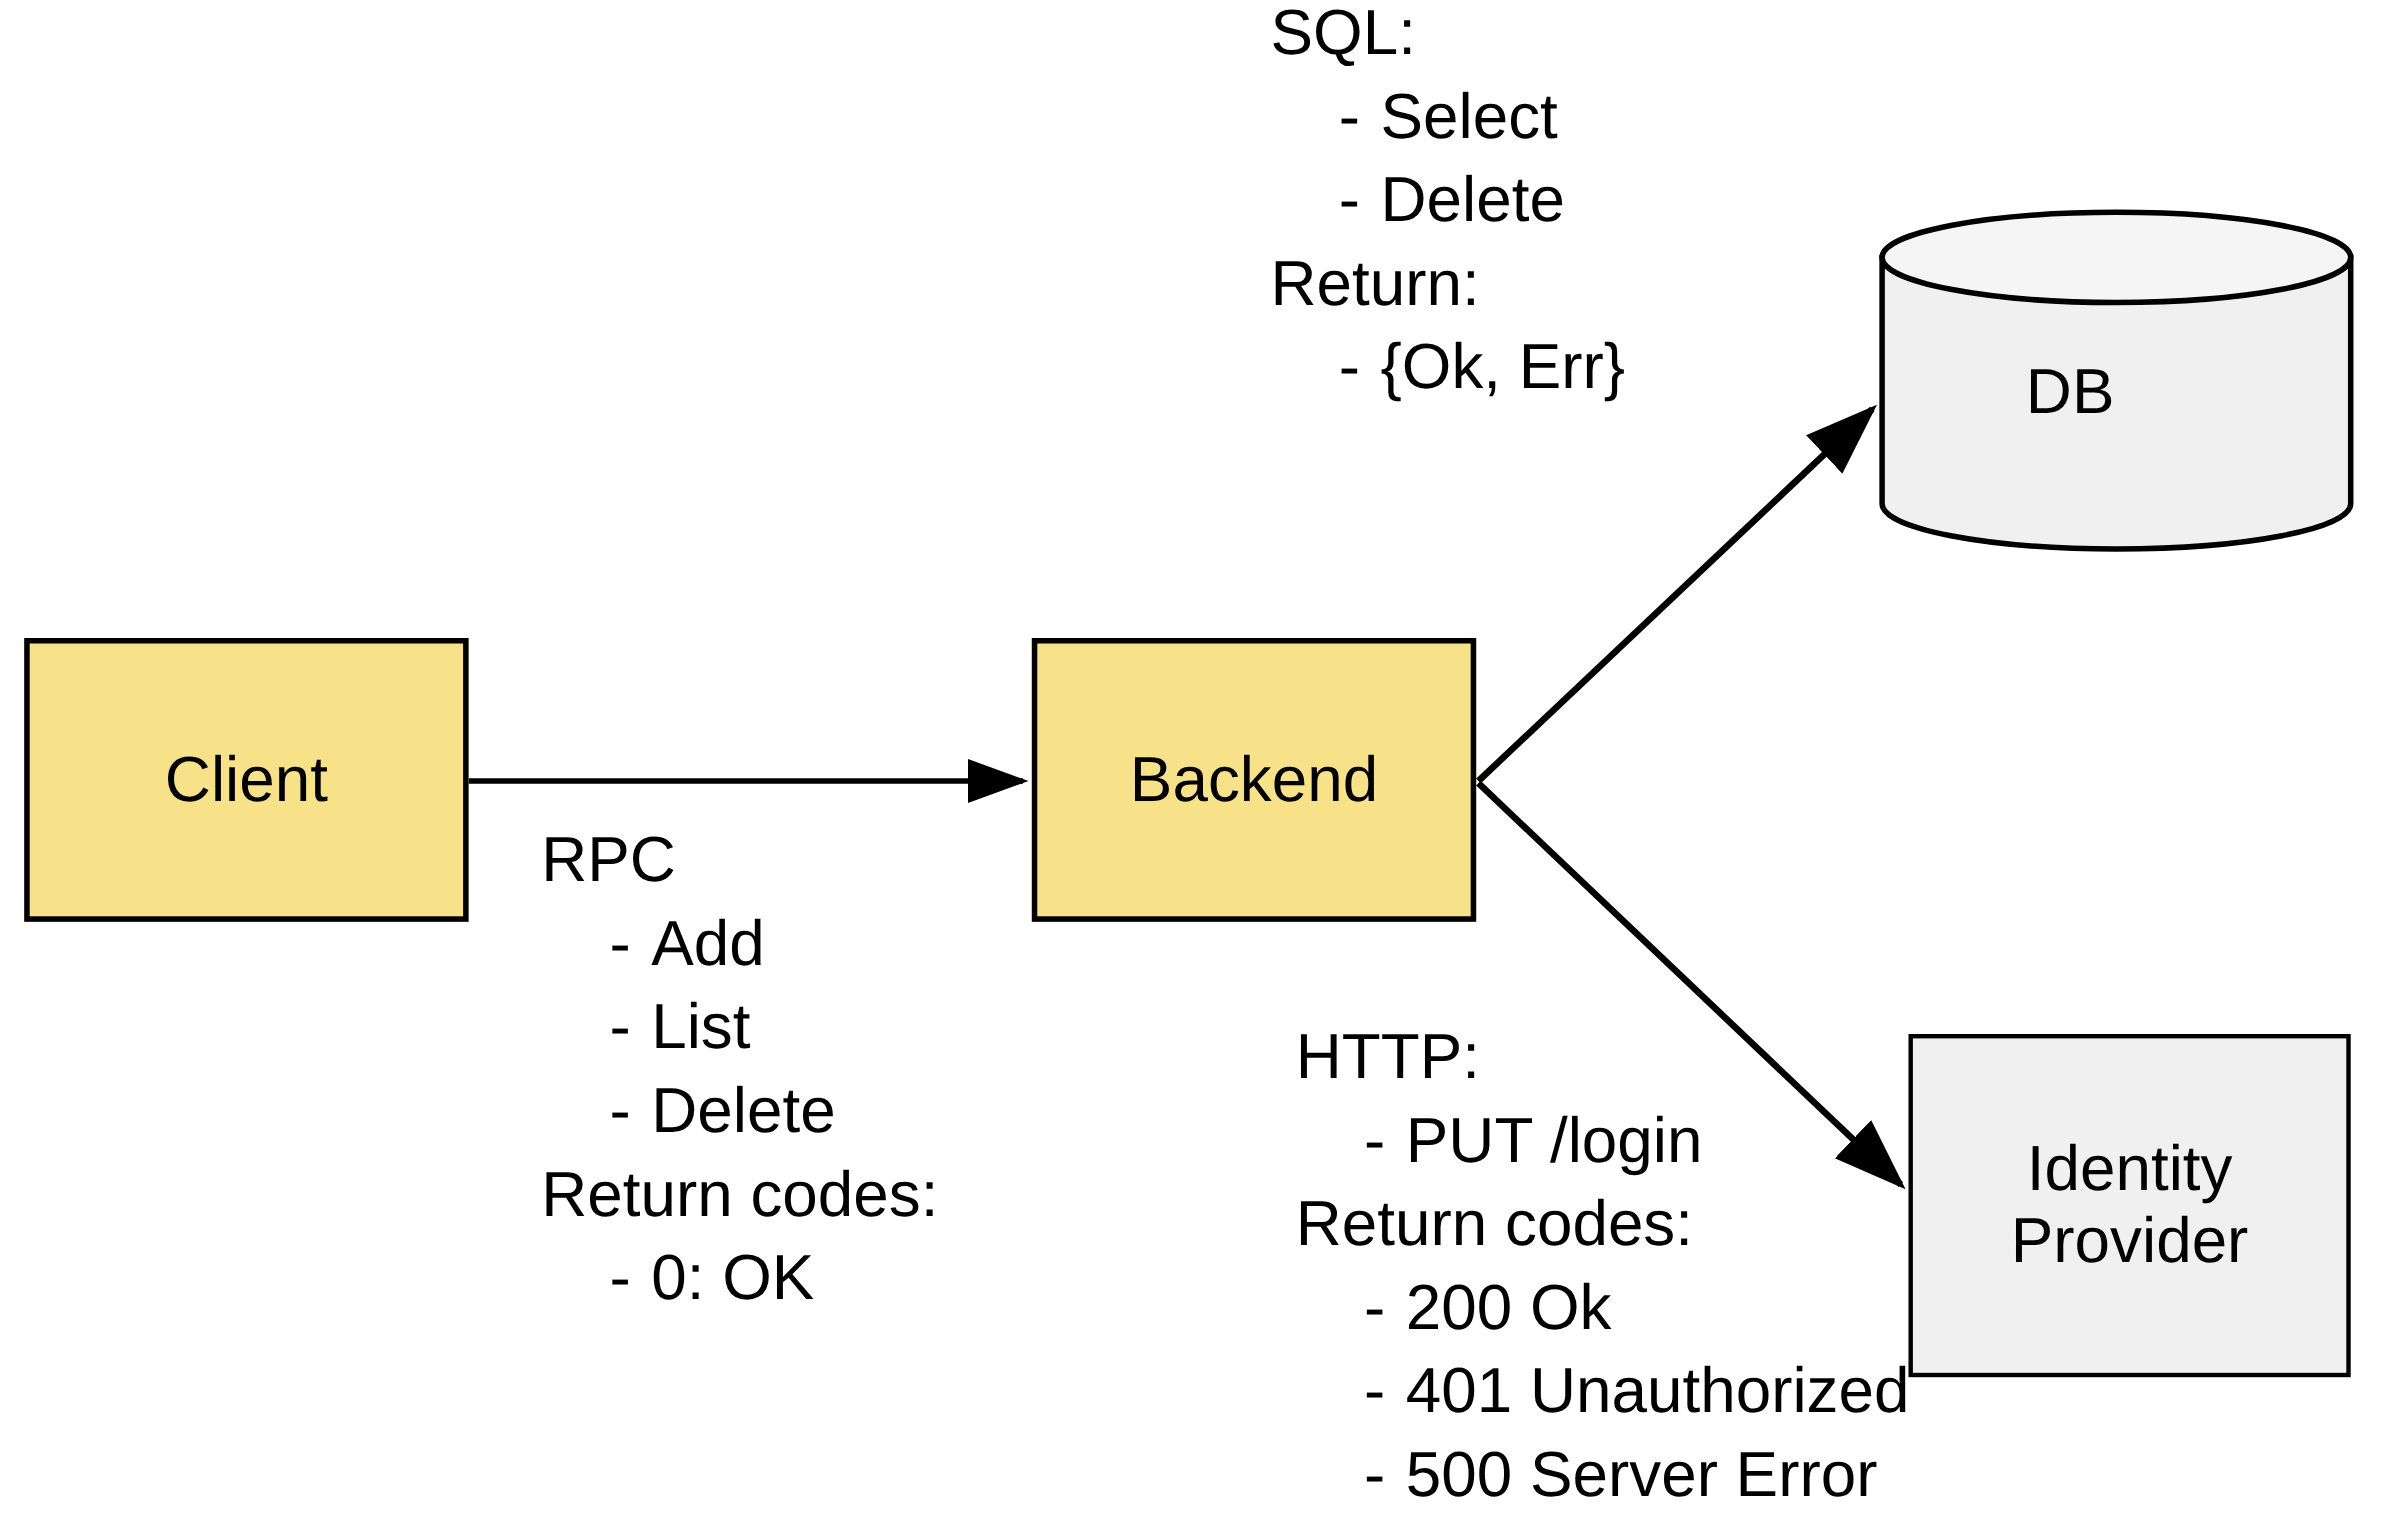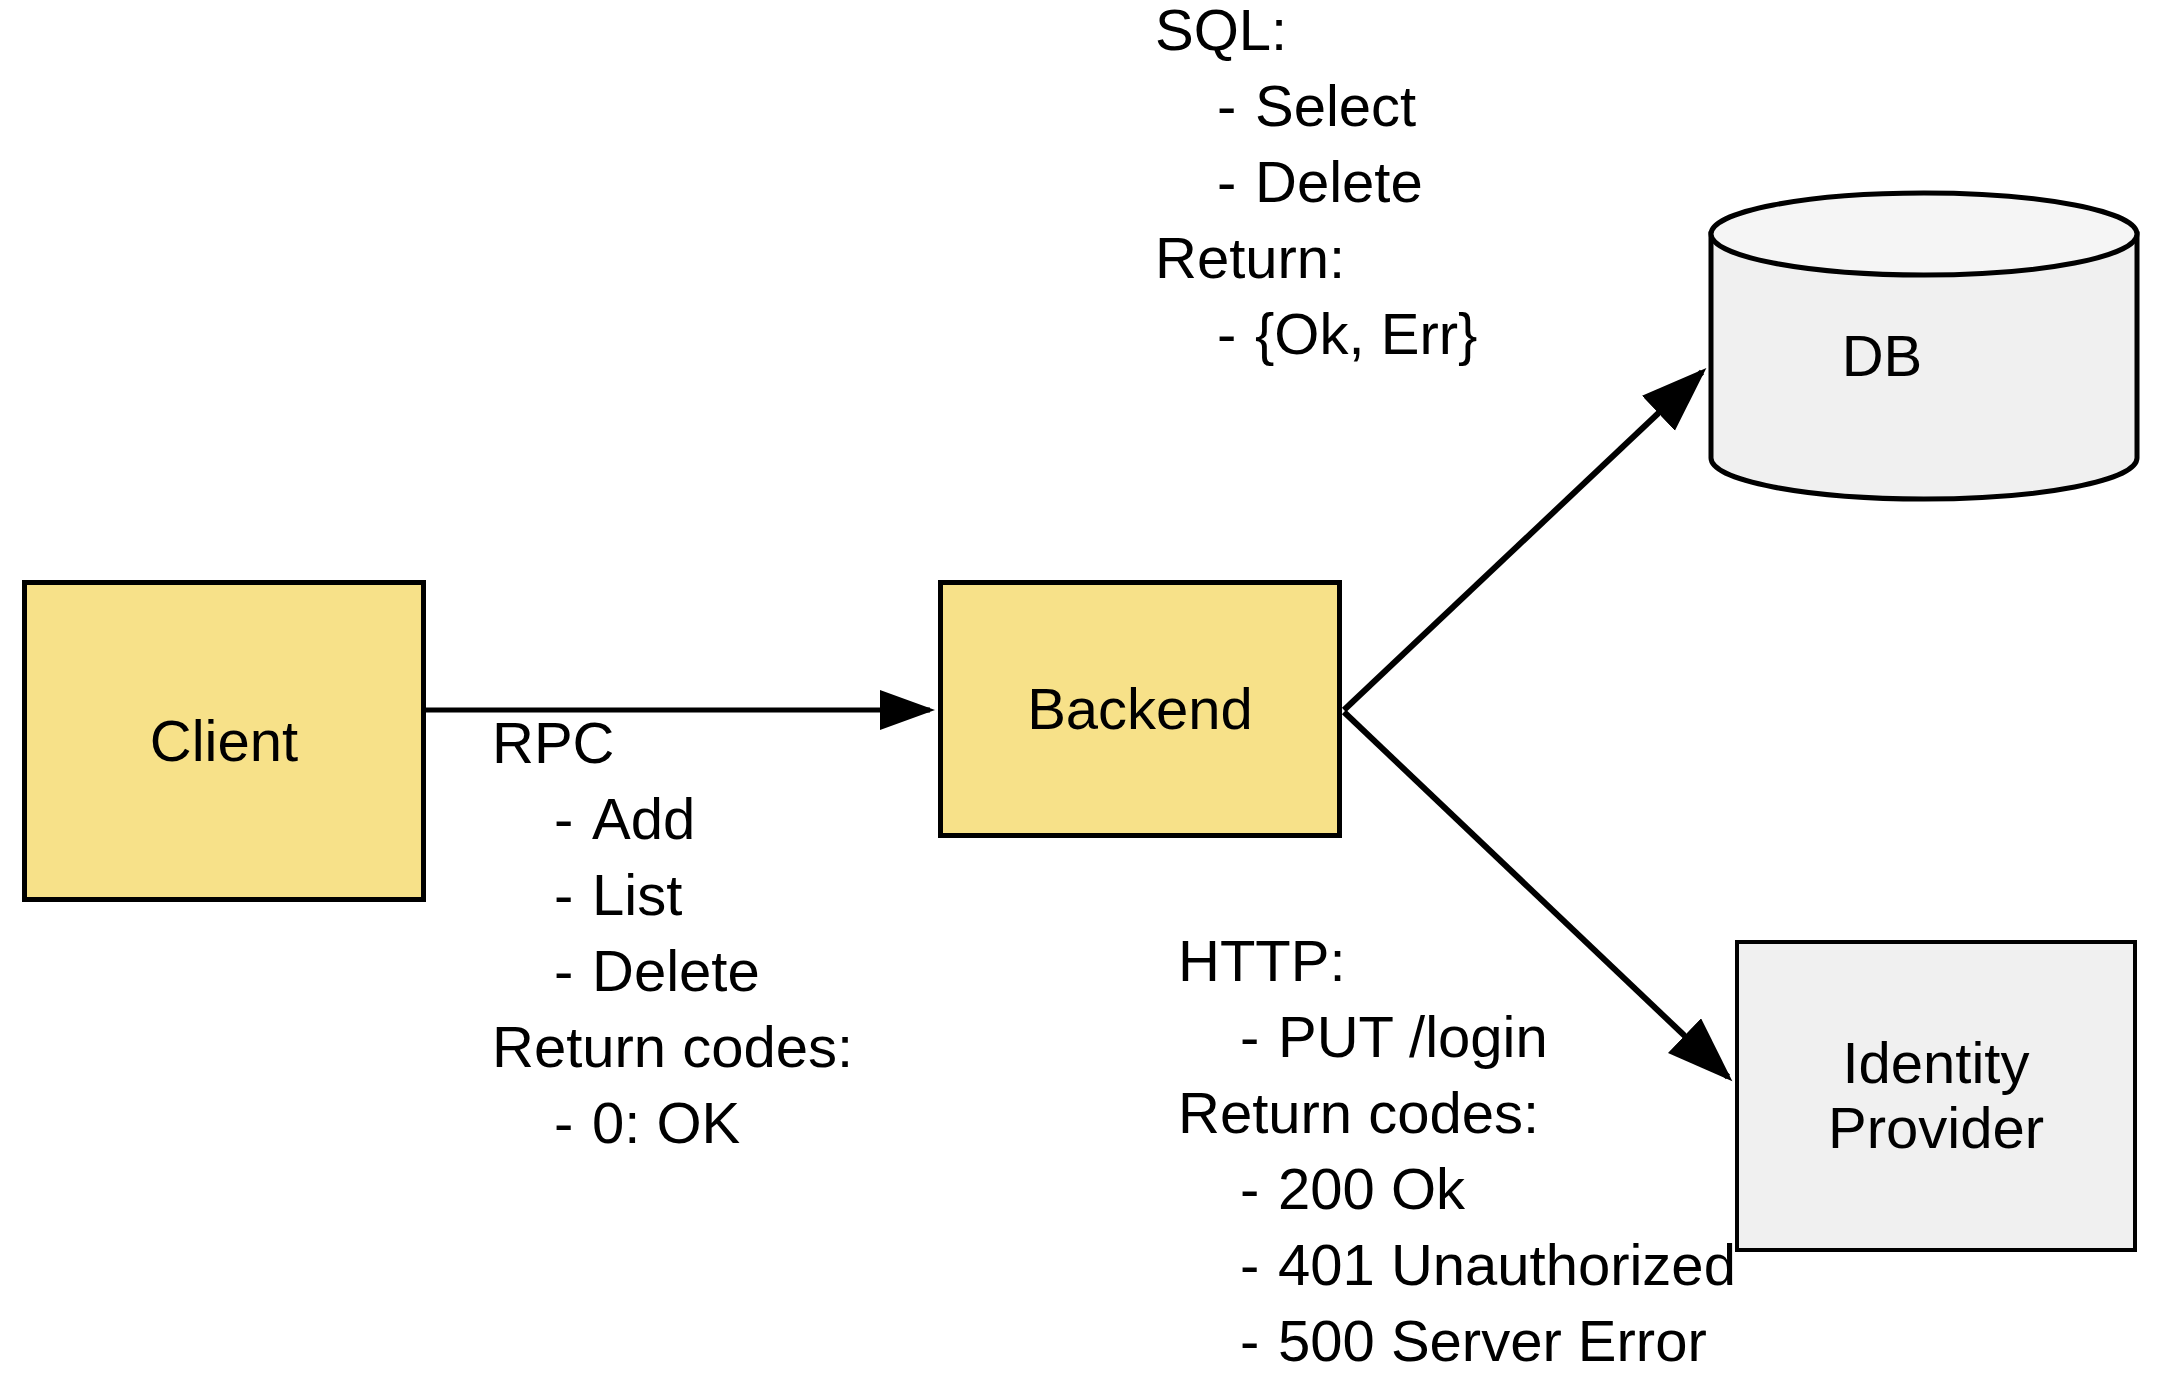--- a/index.html
+++ b/index.html
@@ -35,21 +35,21 @@
 
   .box-yellow {
     background: #F7E189;
     border: 5px solid #000000;
   }
   .box-gray {
     background: #F0F0F0;
     border: 4px solid #000000;
   }
 
-  #node-client   { left: 22px;  top: 580px; width: 404px; height: 322px; }
+  #node-client   { left: 22px;  top: 580px; width: 404px; height: 258px; }
   #node-backend  { left: 938px; top: 580px; width: 404px; height: 258px; }
   #node-idp      { left: 1735px; top: 940px; width: 402px; height: 312px; }
 
   
   #node-db {
     position: absolute;
     left: 1708px;
     top: 190px;
     width: 432px;
     height: 312px;
@@ -92,21 +92,21 @@
   }
   .annot .dash {
     display: inline-block;
     width: 100px;
     padding-left: 62px;
     box-sizing: border-box;
   }
   .annot .itxt { display: inline-block; }
 
   #annot-sql  { left: 1155px; top: -8px; }
-  #annot-rpc  { left: 492px;  top: 705px; }
+  #annot-rpc  { left: 492px;  top: 744px; }
   #annot-http { left: 1178px; top: 923px; }
 </style>
 </head>
 <body>
 
 <div id="canvas">
 
   <svg id="arrows" viewBox="0 0 2178 1398" xmlns="http://www.w3.org/2000/svg">
     <defs>
       <marker id="arrowhead" markerWidth="12" markerHeight="12" refX="10" refY="4" orient="auto" markerUnits="strokeWidth">

